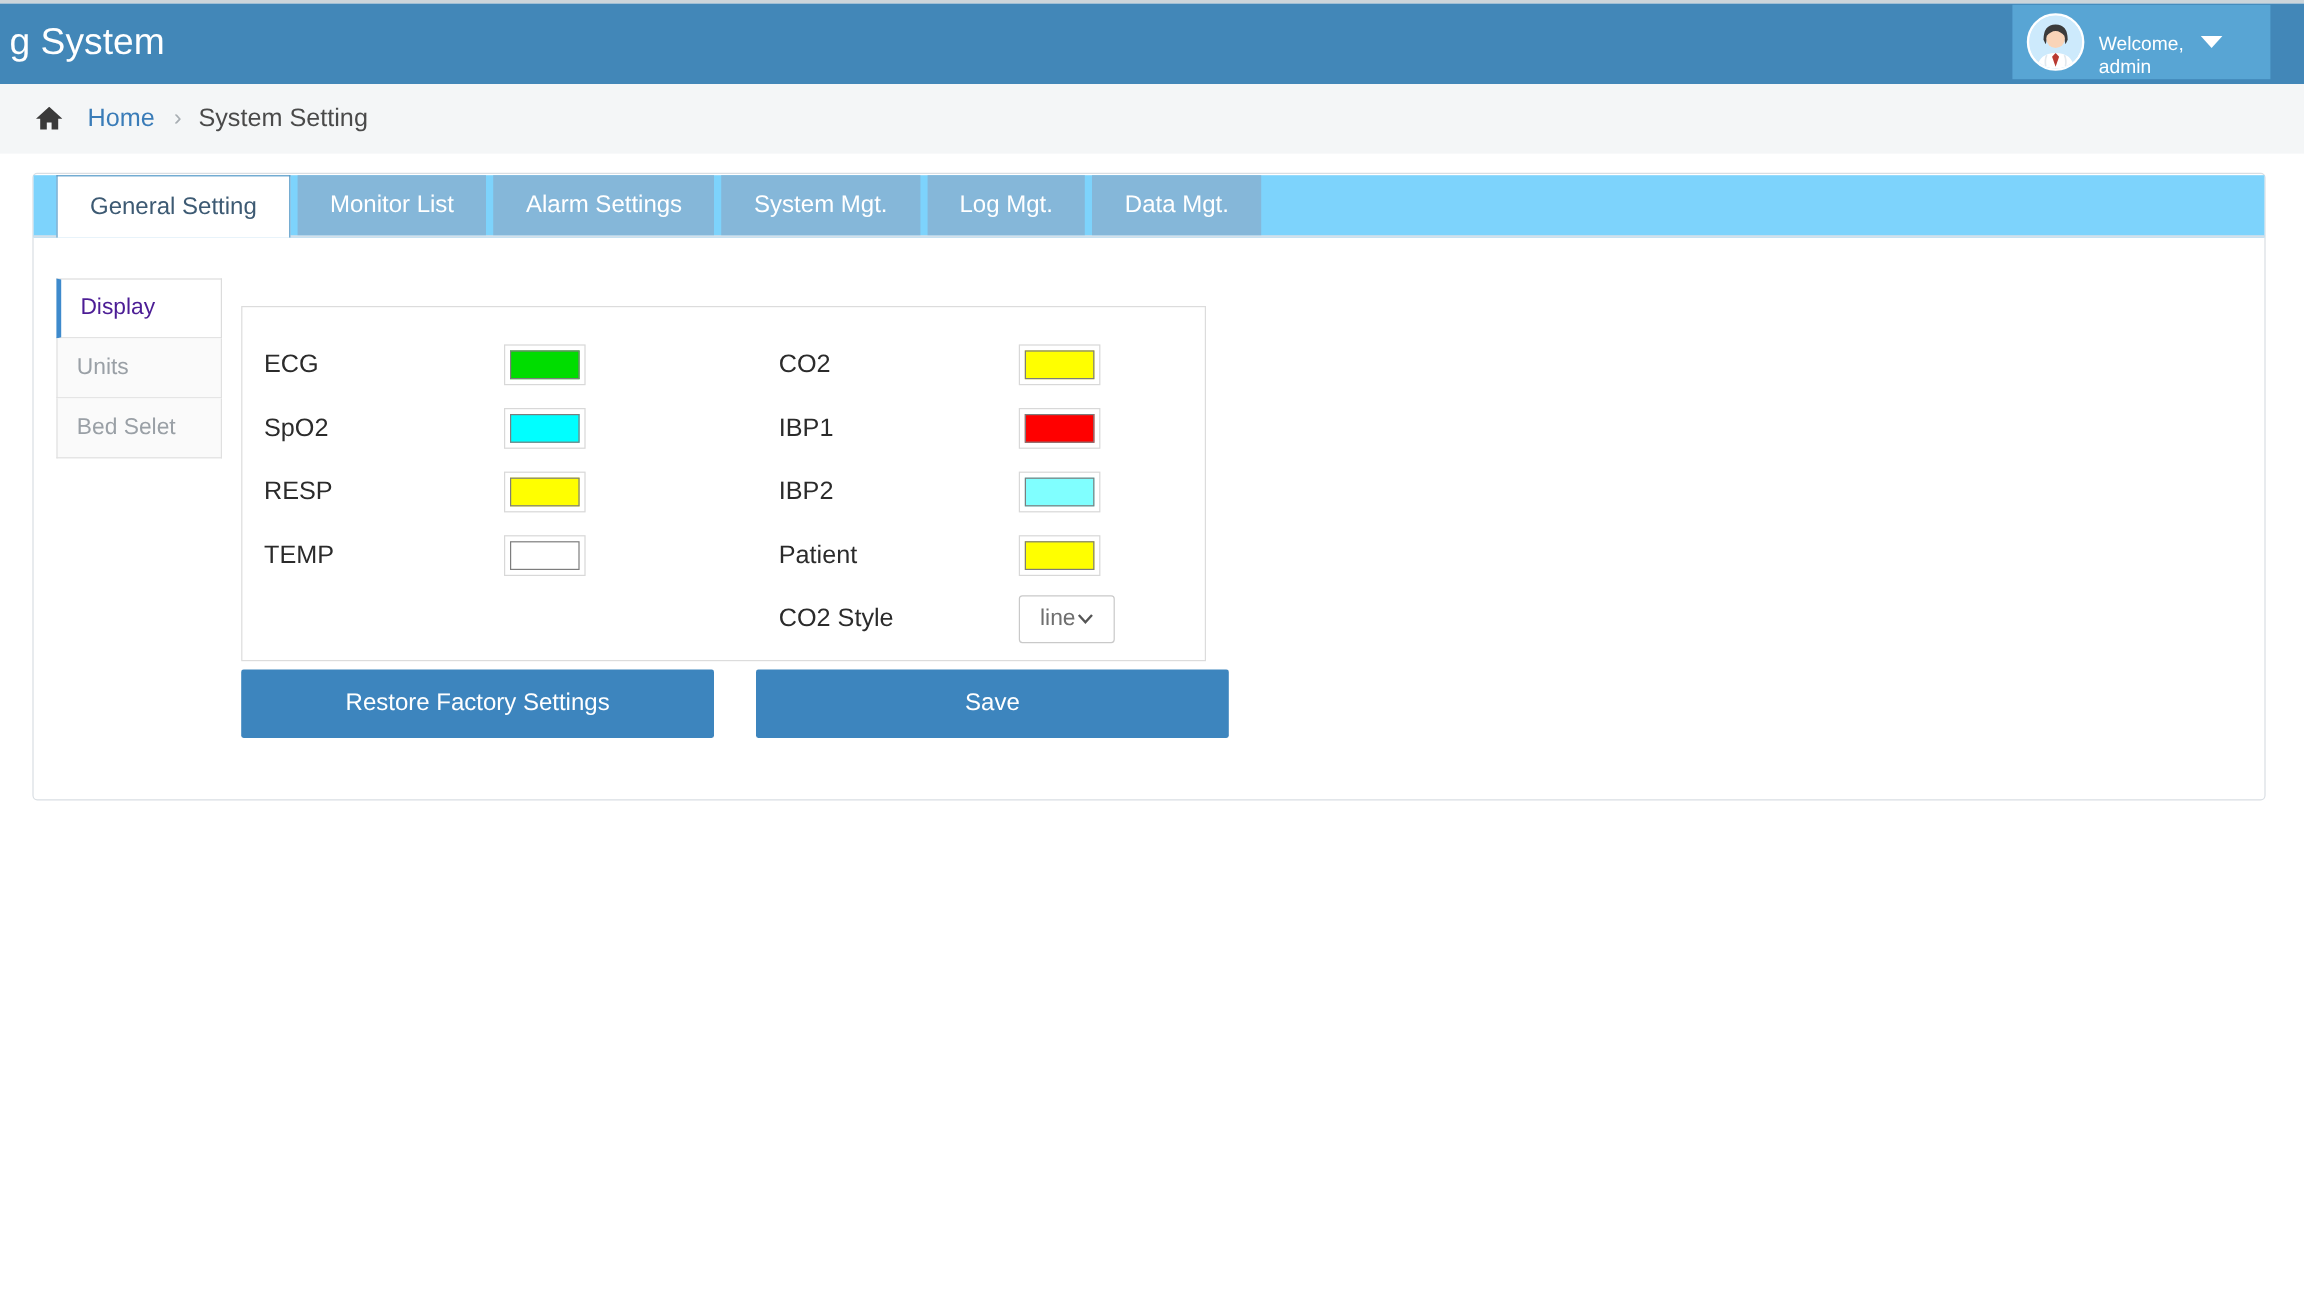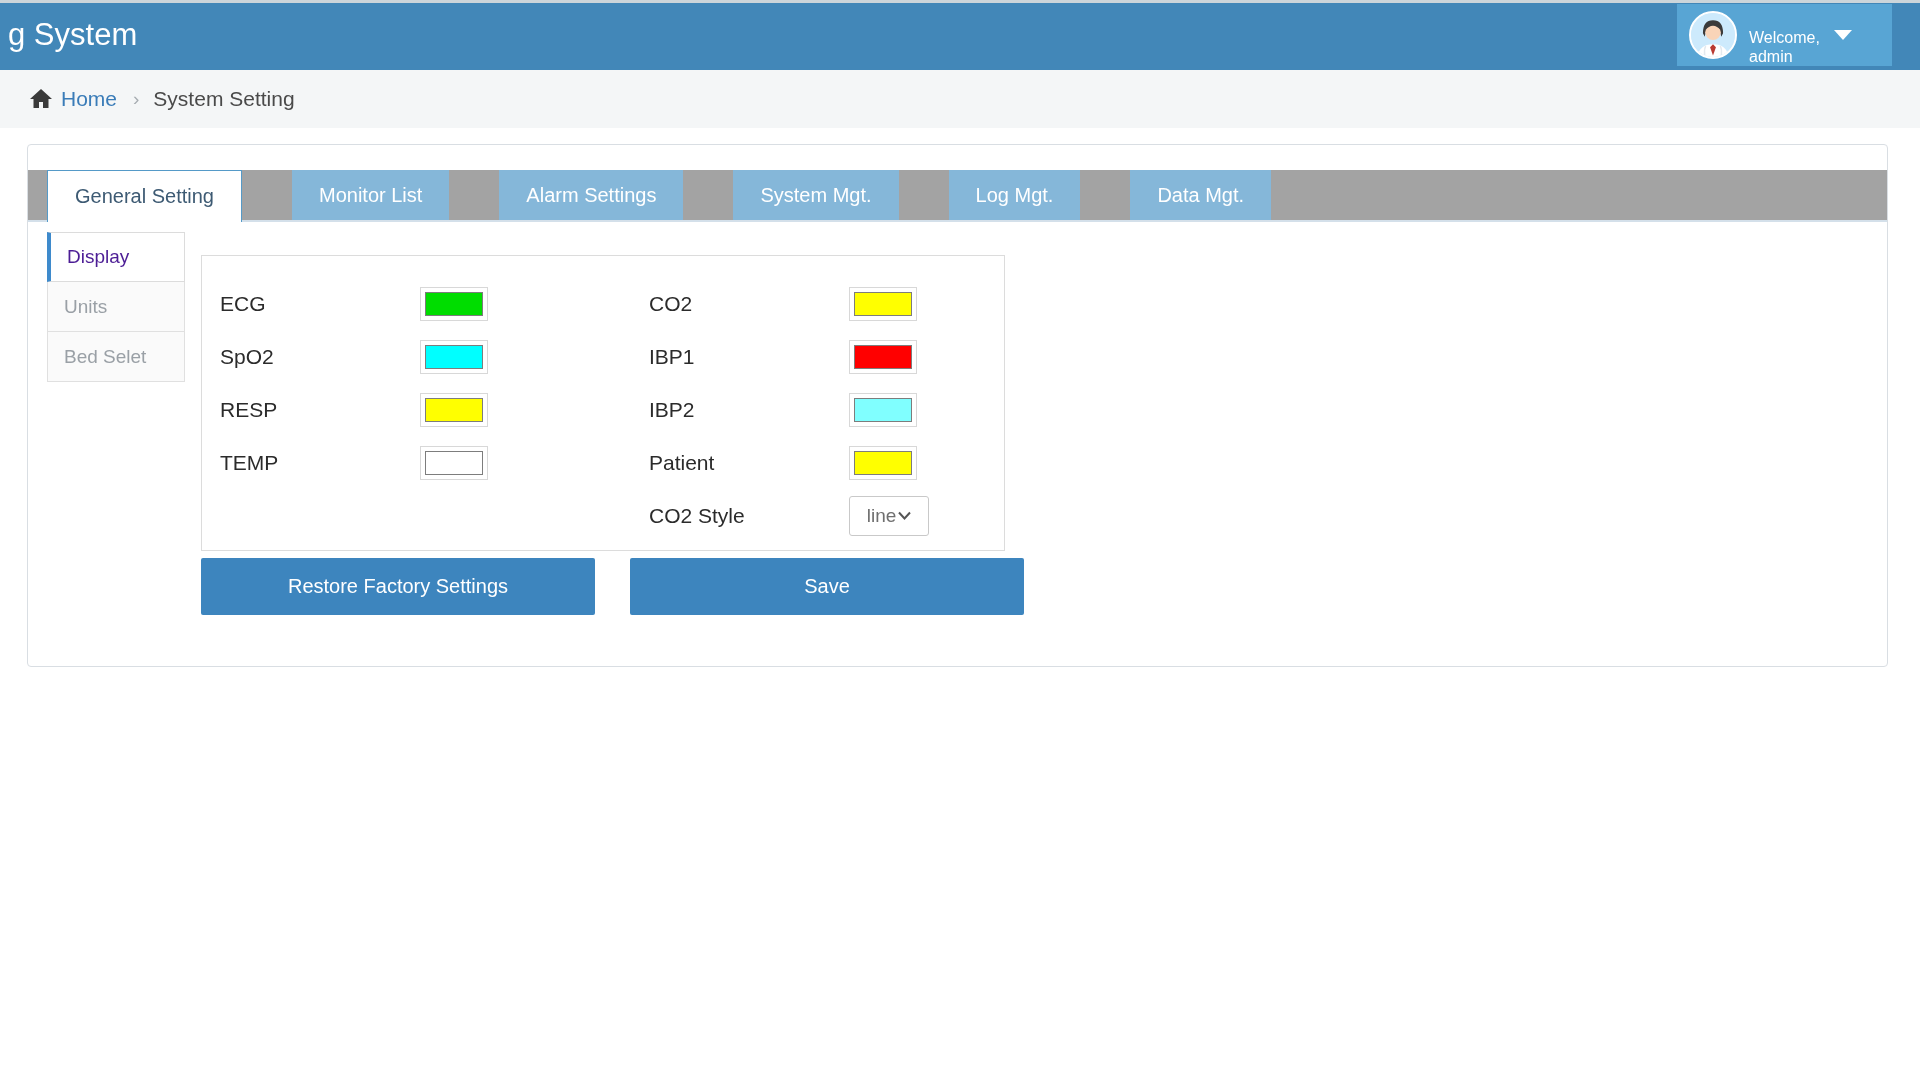--- a/index.html
+++ b/index.html
@@ -15,32 +15,32 @@
     background:#58a5d4; display:flex; align-items:center; padding:0 12px; cursor:pointer; }
   .avatar-ring { width:48px; height:48px; border-radius:50%; background:#cdeafc;
     border:2px solid #ffffff; overflow:hidden; flex:0 0 auto; }
   .user-text { color:#ffffff; font-size:16px; line-height:19px; margin-left:12px;margin-top:24px; }
   .caret-down { width:0; height:0; margin-left:14px;
     border-left:9px solid transparent; border-right:9px solid transparent;
     border-top:10px solid #ffffff; }
 
   
   .breadcrumb-bar { height:58px; background:#f4f6f7; display:flex; align-items:center; padding-left:30px; }
-  .home-link { display:flex; align-items:center; gap:9px; text-decoration:none; cursor:pointer; }
+  .home-link { display:flex; align-items:center; gap:21px; text-decoration:none; cursor:pointer; }
   .home-link .home-label { color:#3a7cb8; font-size:21px; }
   .crumb-sep { color:#a7adb2; font-size:19px; margin:0 14px 0 16px; }
   .crumb-current { color:#4a4a4a; font-size:21px; }
 
   
   .card { position:absolute; left:27px; top:144px; width:1861px; height:523px;
     background:#ffffff; border:1px solid #d9dee3; border-radius:4px; }
 
   
-  .tabstrip { position:relative; margin-top:25px; height:52px; background:#a3a3a3;
-    border-bottom:2px solid #d4e0ea; padding-left:19px; display:flex; align-items:flex-start;gap:44px; }
+  .tabstrip { position:relative; margin-top:1px; height:52px; background:#7dd3fc;
+    border-bottom:2px solid #d4e0ea; padding-left:19px; display:flex; align-items:flex-start; }
   .tab { height:50px; line-height:50px; padding:0 27px; margin-right:6px;
     font-size:20px; cursor:pointer; white-space:nowrap; }
   .tab.inactive { background:#85b7d9; color:#ffffff; }
   .tab.active { background:#ffffff; color:#3d5a73;
     border:1px solid #559ac8; border-bottom:none; height:52px; position:relative; z-index:2; }
 
   
   .subtabs { position:absolute; left:19px; top:87px; width:138px; }
   .subtab { height:50px; display:flex; align-items:center; padding-left:16px;
     font-size:19px; cursor:pointer; }

